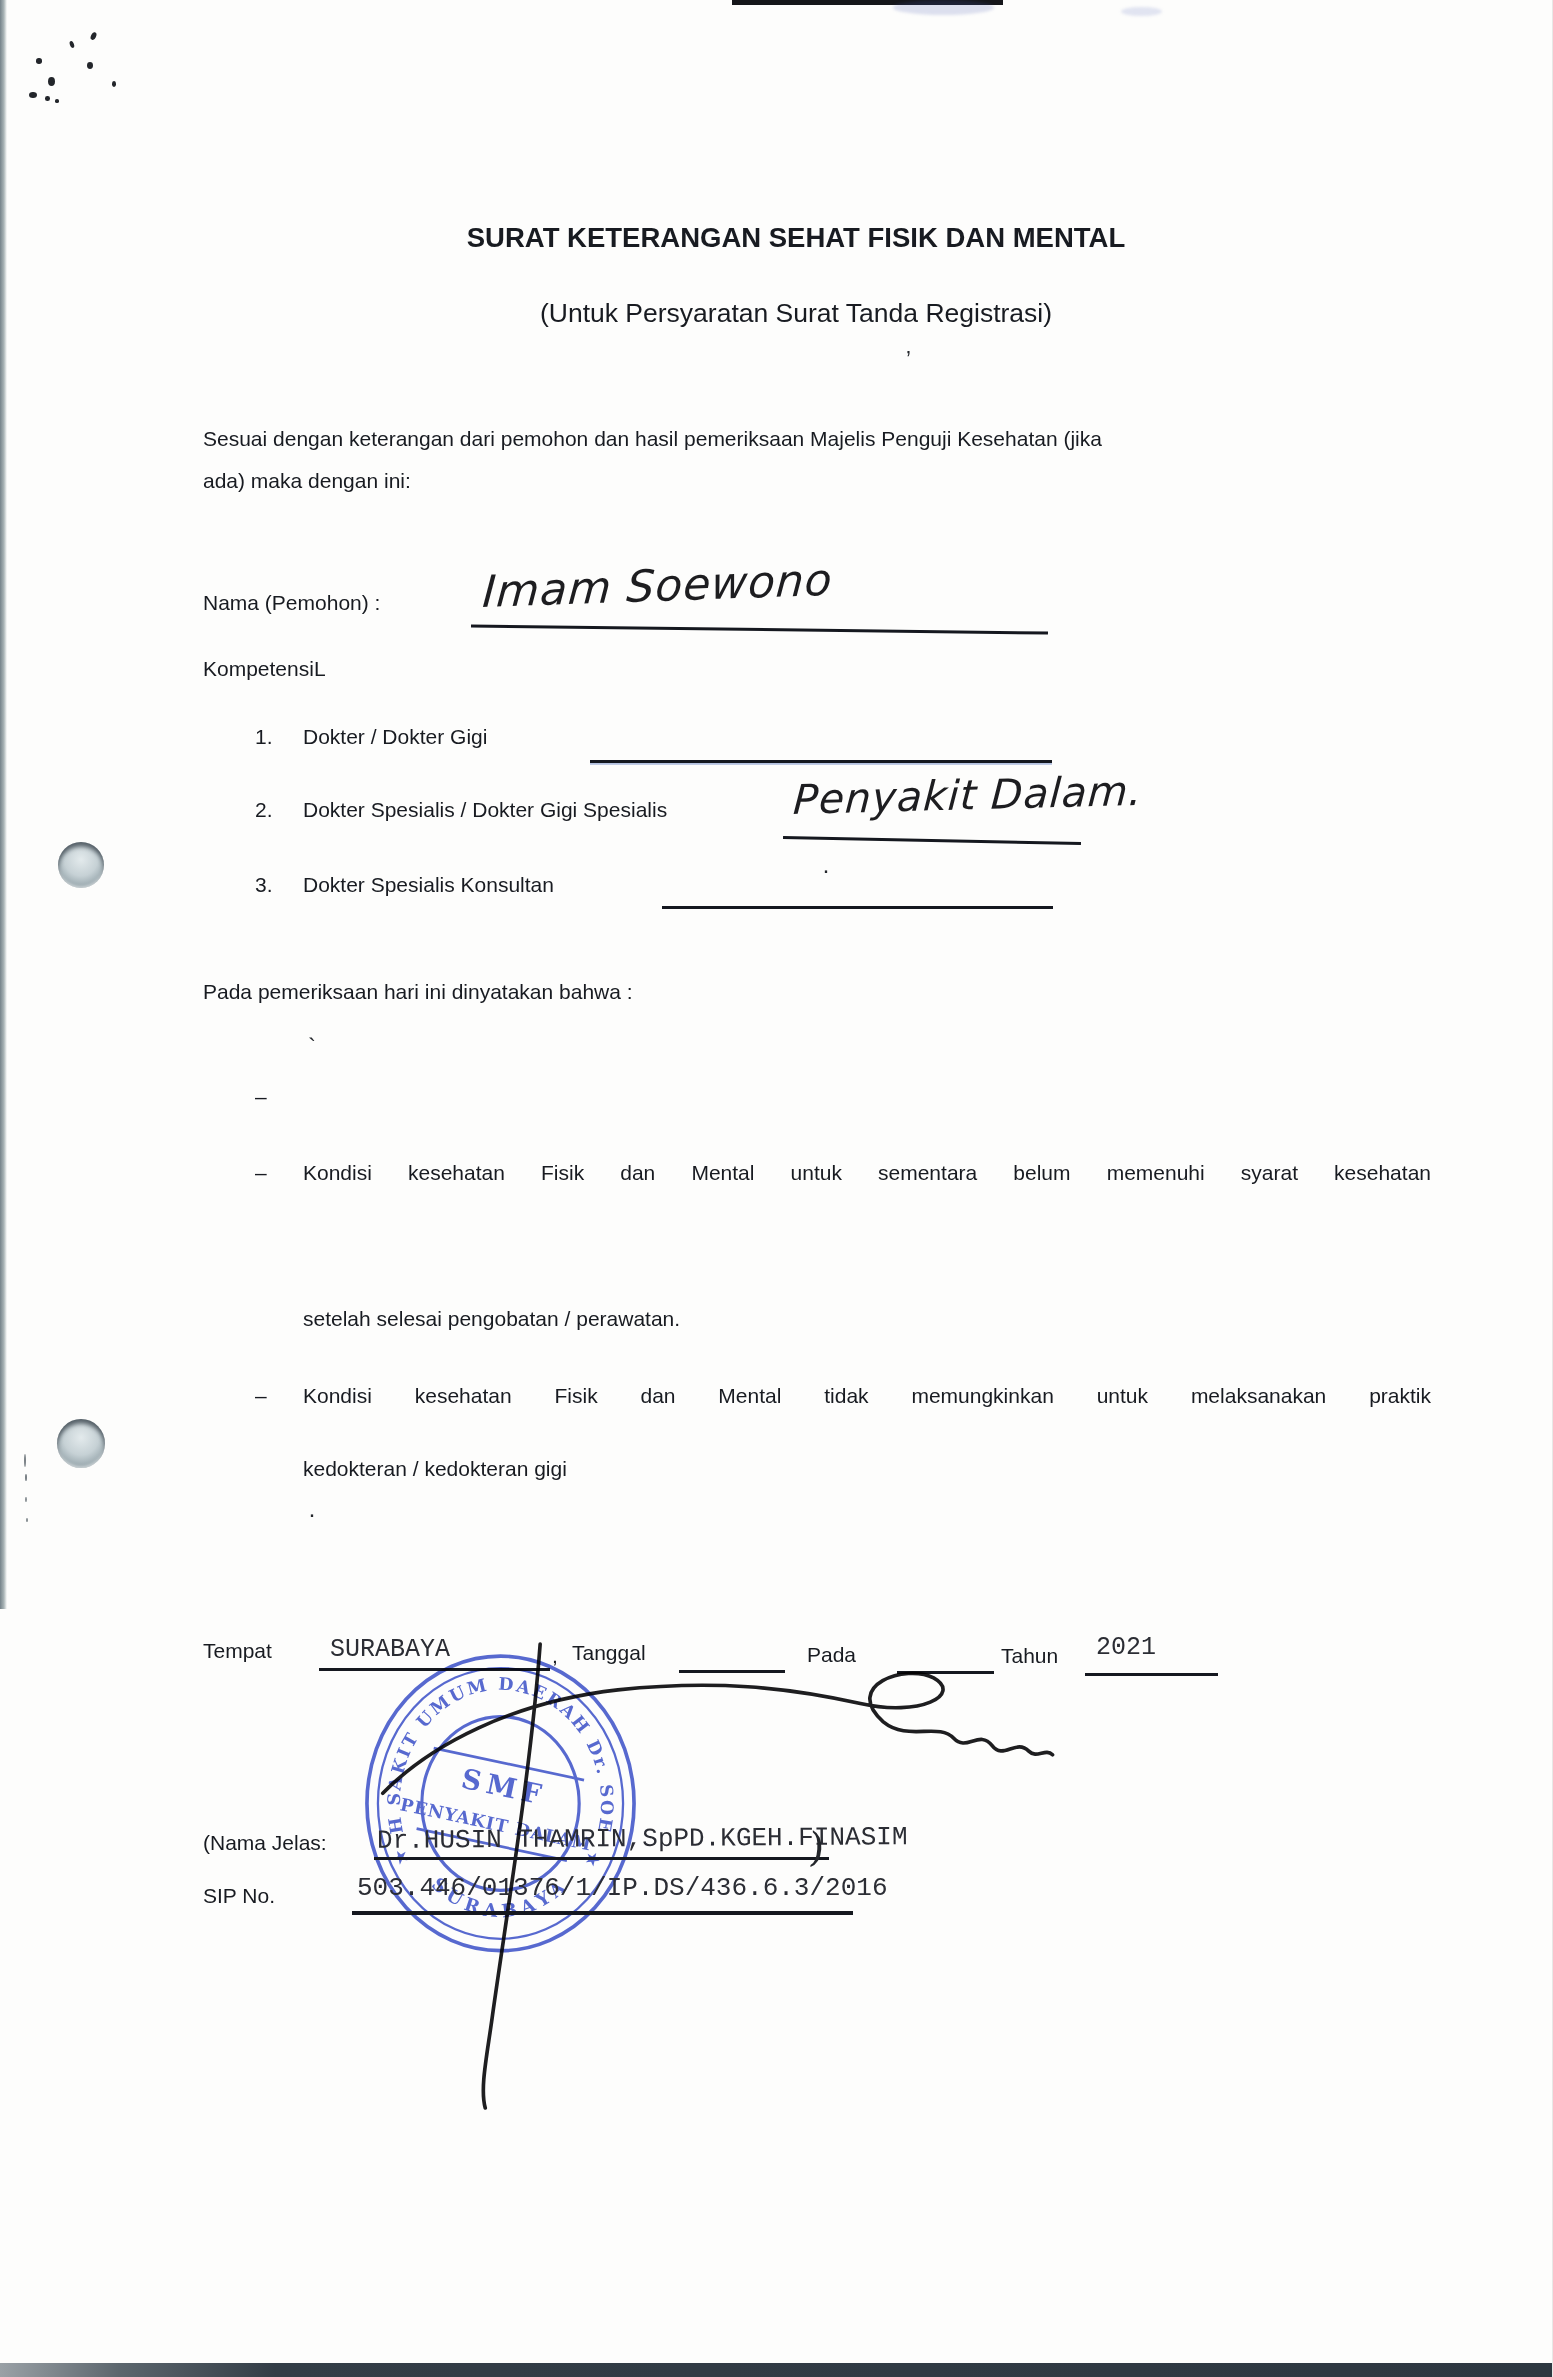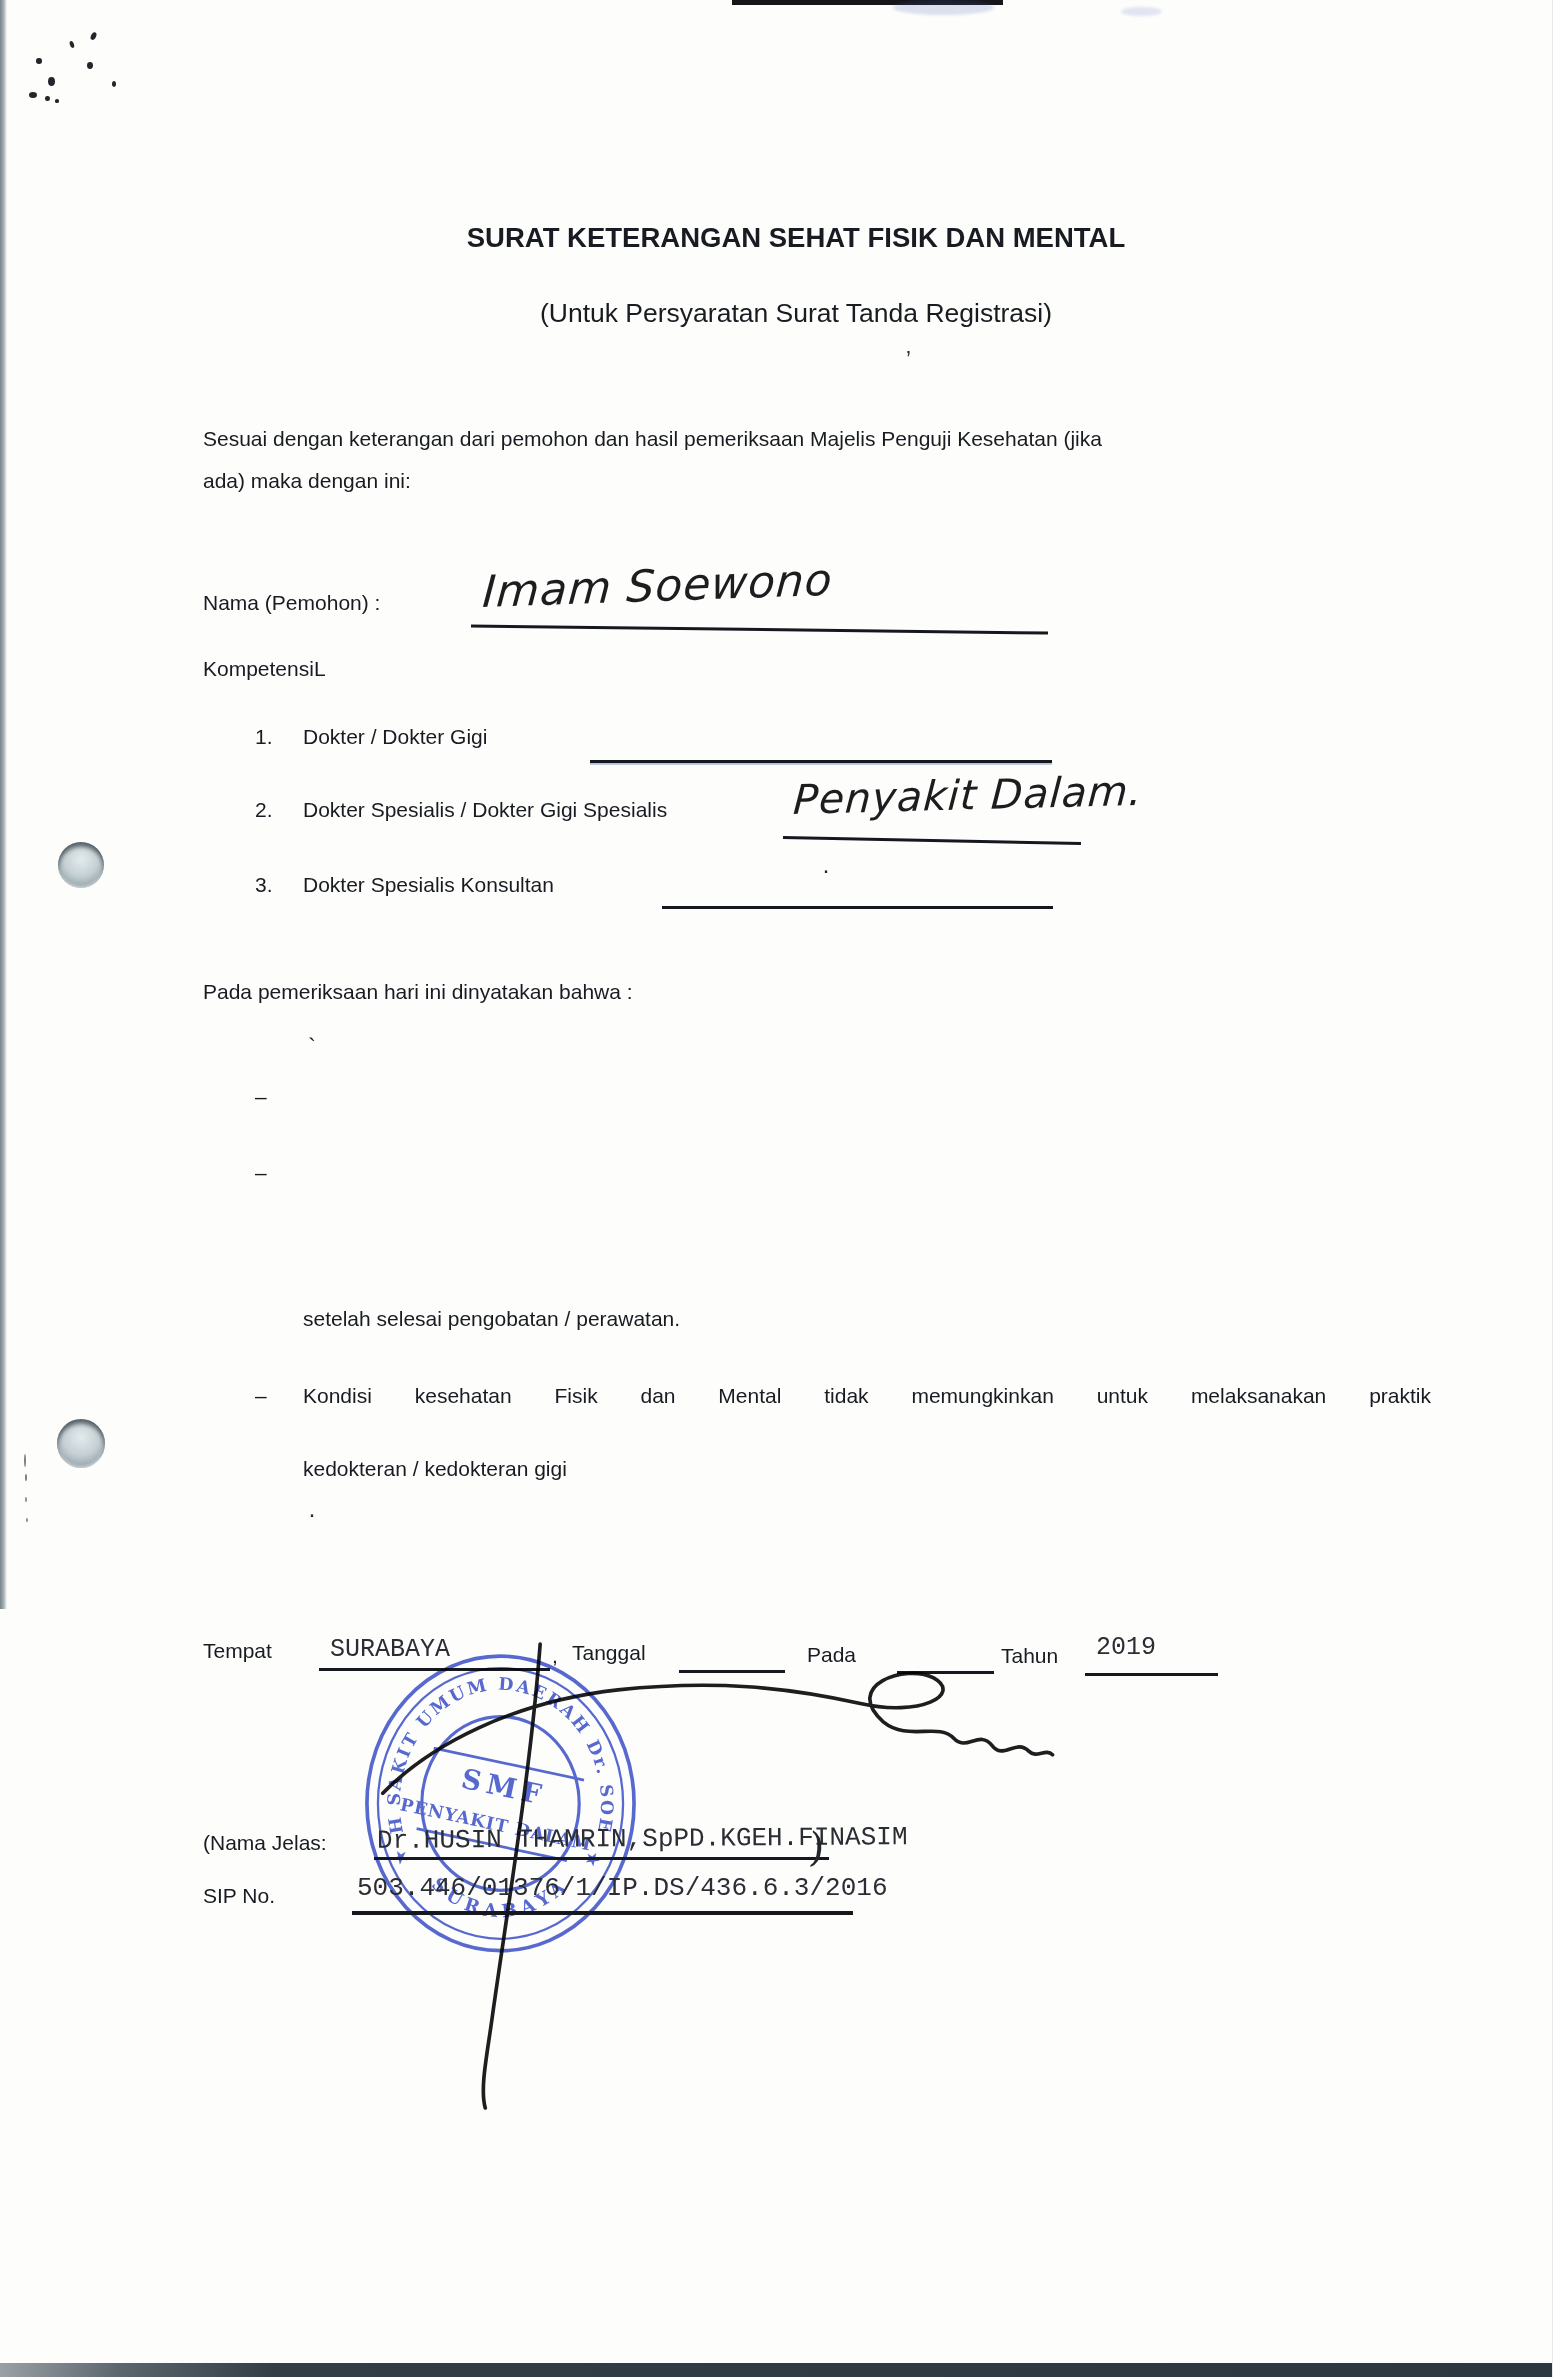--- a/index.html
+++ b/index.html
@@ -92,37 +92,38 @@
   <div class="abs print" style="left:303px;top:873px;">Dokter Spesialis Konsultan</div>
   <div class="rule" style="left:662px;top:906px;width:391px;"></div>
   <div class="abs ink" style="left:822px;top:856px;font-size:24px;">·</div>
 
   <div class="abs print" style="left:203px;top:980px;">Pada pemeriksaan hari ini dinyatakan bahwa :</div>
   <div class="abs ink" style="left:308px;top:1033px;font-size:24px;">`</div>
 
   <div class="abs print" style="left:255px;top:1085px;">–</div>
 
   <div class="abs print" style="left:255px;top:1161px;">–</div>
+  <div class="abs print justify" style="left:303px;top:1161px;width:1128px;">Kondisi kesehatan Fisik dan Mental untuk sementara belum memenuhi syarat kesehatan</div>
   <div class="abs print" style="left:303px;top:1307px;">setelah selesai pengobatan / perawatan.</div>
 
   <div class="abs print" style="left:255px;top:1384px;">–</div>
   <div class="abs print justify" style="left:303px;top:1384px;width:1128px;">Kondisi kesehatan Fisik dan Mental tidak memungkinkan untuk melaksanakan praktik</div>
   <div class="abs print" style="left:303px;top:1457px;">kedokteran / kedokteran gigi</div>
   <div class="abs ink" style="left:308px;top:1500px;font-size:24px;">·</div>
 
   <div class="abs print" style="left:203px;top:1639px;">Tempat</div>
   <div class="abs typed" style="left:330px;top:1635px;">SURABAYA</div>
   <div class="rule" style="left:319px;top:1668px;width:231px;"></div>
   <div class="abs print" style="left:552px;top:1644px;">,</div>
   <div class="abs print" style="left:572px;top:1641px;text-align:right;">Tanggal</div>
   <div class="rule" style="left:679px;top:1670px;width:106px;"></div>
   <div class="abs print" style="left:807px;top:1643px;">Pada</div>
   <div class="rule" style="left:897px;top:1671px;width:97px;"></div>
   <div class="abs print" style="left:1001px;top:1644px;">Tahun</div>
-  <div class="abs typed" style="left:1096px;top:1633px;">2019</div>
+  <div class="abs typed" style="left:1096px;top:1633px;">2021</div>
   <div class="rule" style="left:1085px;top:1673px;width:133px;"></div>
 
   <svg class="abs" style="left:345px;top:1643px;opacity:.88;mix-blend-mode:multiply;" width="311" height="330" viewBox="0 0 340 360">
     <g stroke="#4155cc" fill="none">
       <ellipse cx="170" cy="175" rx="146" ry="161" stroke-width="4"></ellipse>
       <ellipse cx="170" cy="175" rx="134" ry="148" stroke-width="2.5"></ellipse>
       <ellipse cx="170" cy="175" rx="86" ry="95" stroke-width="3.5"></ellipse>
     </g>
     <defs>
       <path id="arcTop" d="M 64.8 211.2 A 110 124 0 1 1 275.2 211.2"></path>

